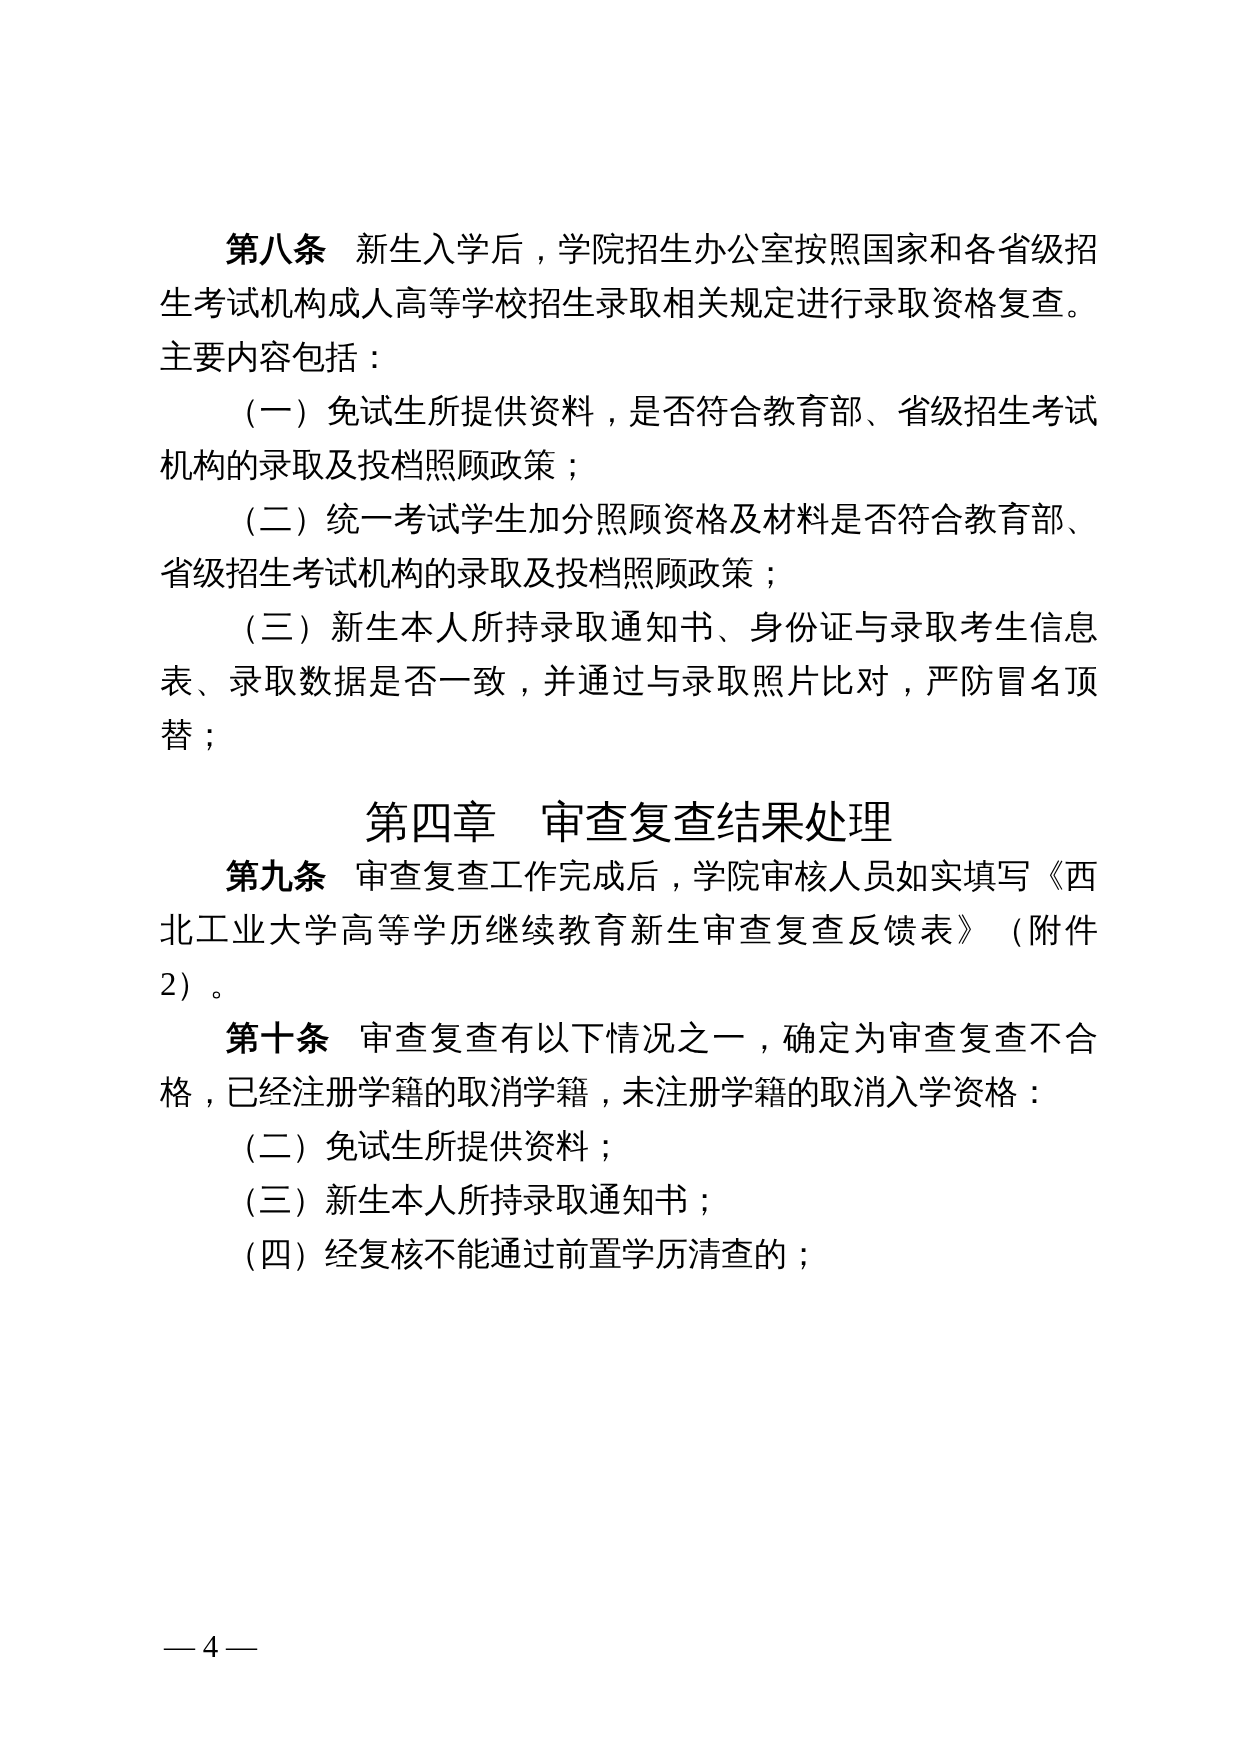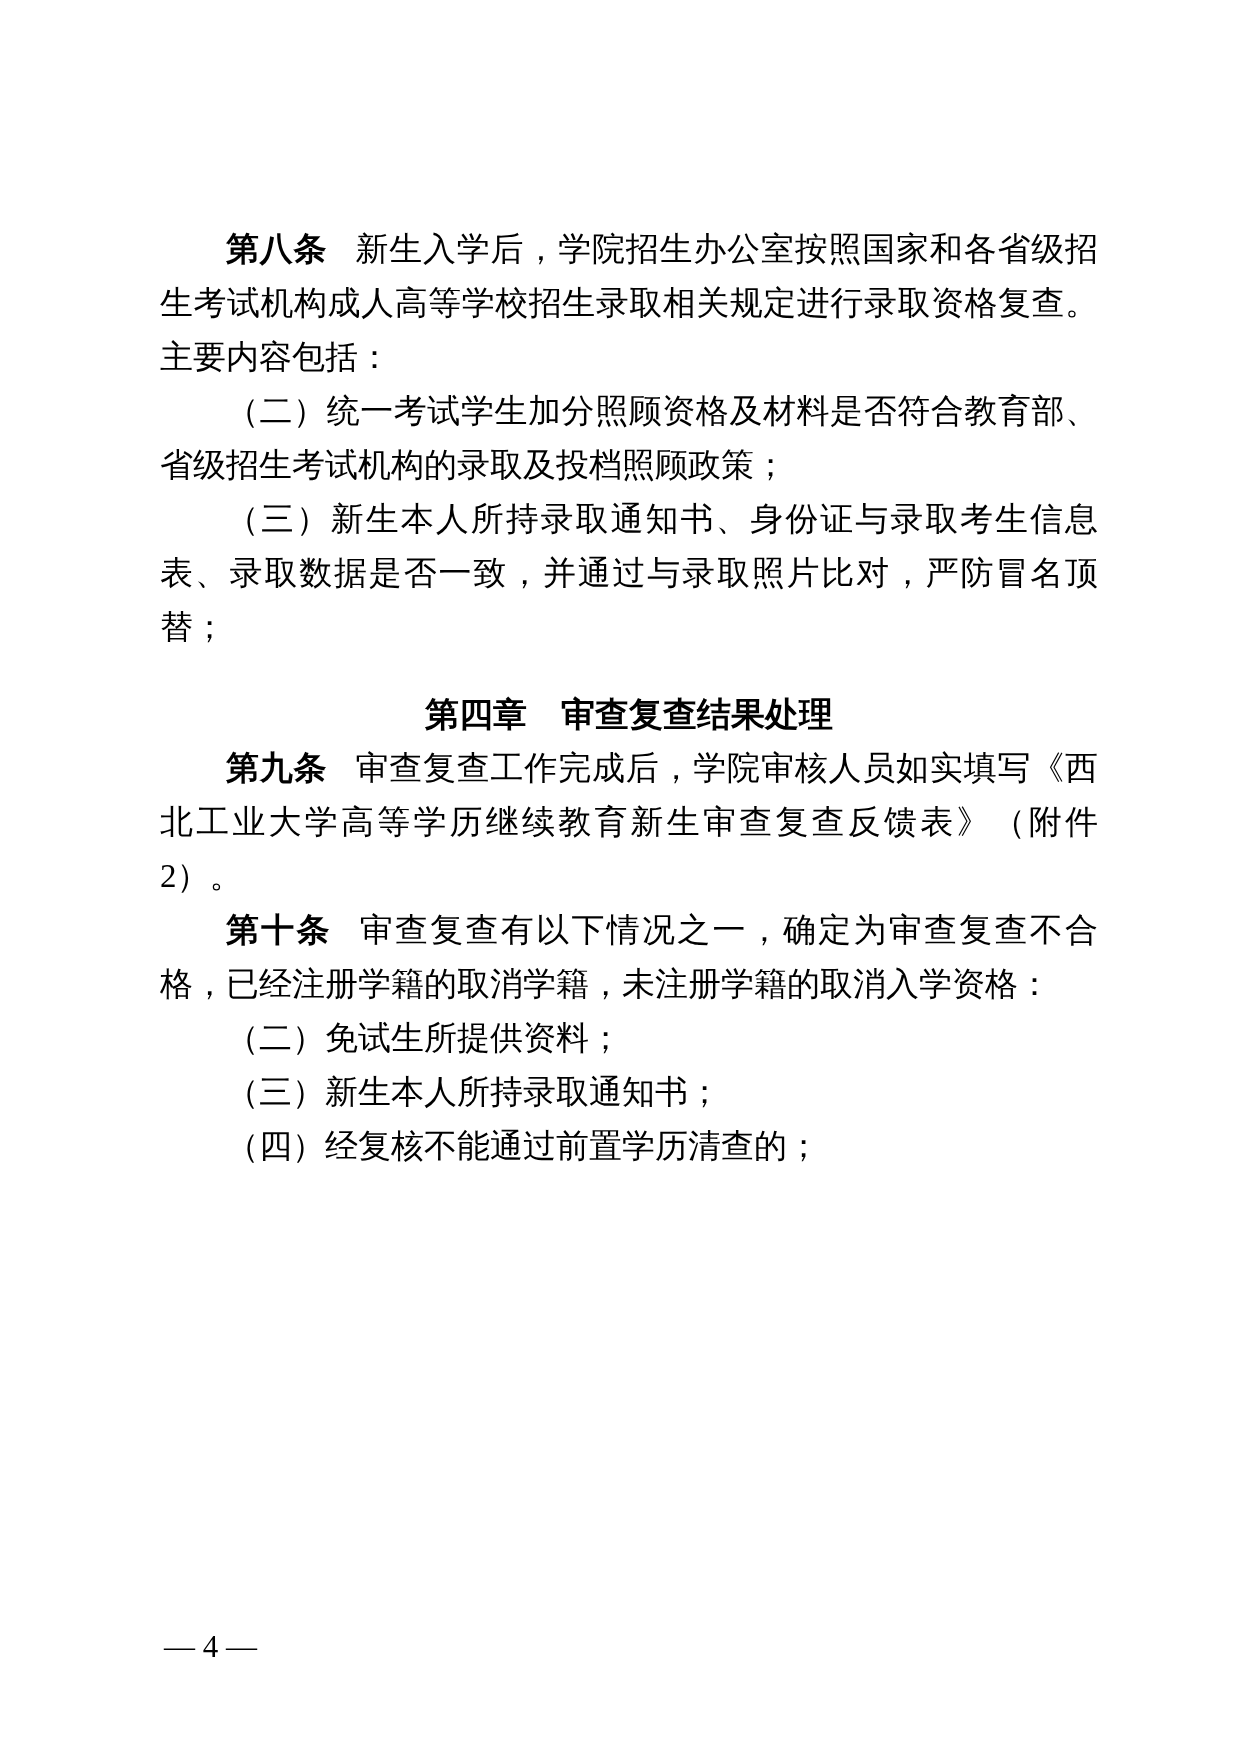--- a/index.html
+++ b/index.html
@@ -32,23 +32,23 @@
     text-indent: 2em;
   }
   .term {
     font-weight: 700;
     font-family: "Liberation Sans", "DejaVu Sans", sans-serif;
     margin-right: 0.85em;
   }
   .chapter-heading {
     text-indent: 0 !important;
     text-align: center;
-    font-weight: 700;
+    font-weight: 400;
     font-family: "Liberation Sans", "DejaVu Sans", sans-serif;
-    font-size: 34px;
+    font-size: 44px;
     margin-top: 33px !important;
   }
   .chapter-number {
     margin-right: 1em;
   }
   .footer {
     position: absolute;
     left: 164px;
     top: 1630px;
     font-size: 31px;
@@ -58,20 +58,21 @@
   }
 </style>
 </head>
 <body>
 
 <div class="page">
   <div class="content">
 
     <p><span class="term">第八条</span><span>新生入学后，学院招生办公室按照国家和各省级招生考试机构成人高等学校招生录取相关规定进行录取资格复查。主要内容包括：</span></p>
 
+    <p>（一）免试生所提供资料，是否符合教育部、省级招生考试机构的录取及投档照顾政策；</p>
     <p>（二）统一考试学生加分照顾资格及材料是否符合教育部、省级招生考试机构的录取及投档照顾政策；</p>
     <p>（三）新生本人所持录取通知书、身份证与录取考生信息表、录取数据是否一致，并通过与录取照片比对，严防冒名顶替；</p>
 
     <p class="chapter-heading"><span class="chapter-number">第四章</span><span>审查复查结果处理</span></p>
 
     <p><span class="term">第九条</span><span>审查复查工作完成后，学院审核人员如实填写《西北工业大学高等学历继续教育新生审查复查反馈表》（附件 2）。</span></p>
 
     <p><span class="term">第十条</span><span>审查复查有以下情况之一，确定为审查复查不合格，已经注册学籍的取消学籍，未注册学籍的取消入学资格：</span></p>
 
     <p>（二）免试生所提供资料；</p>

